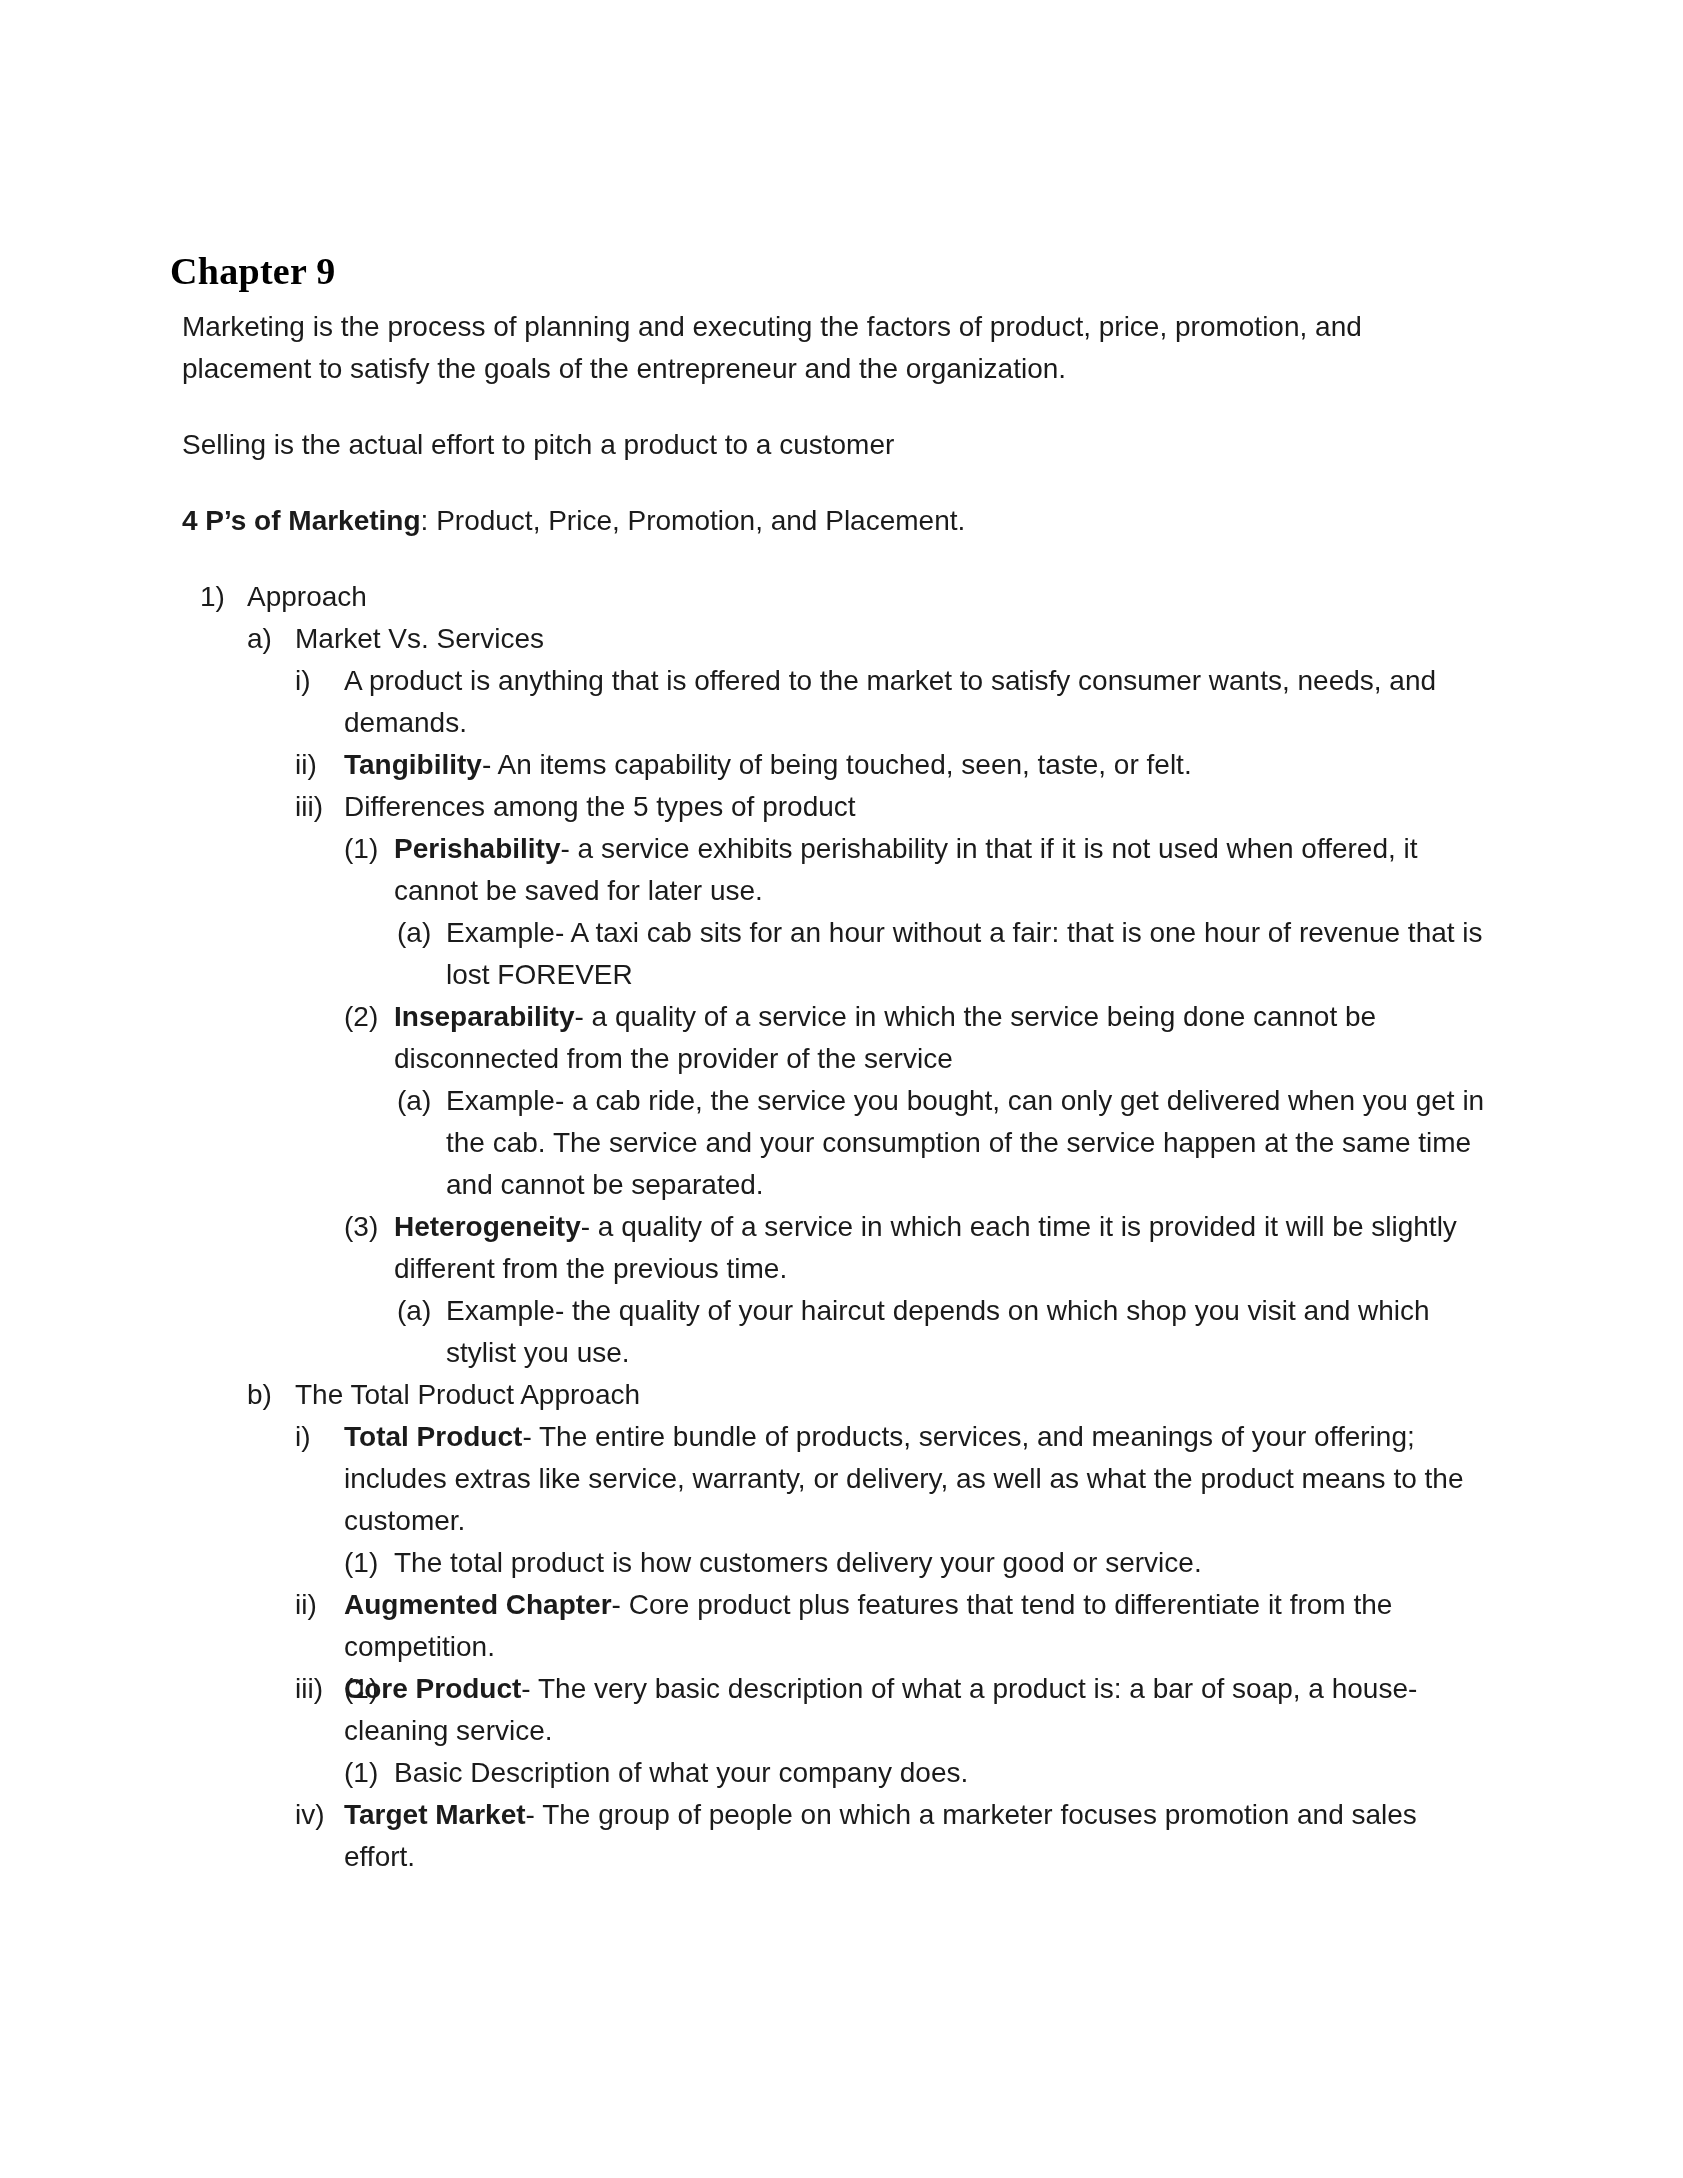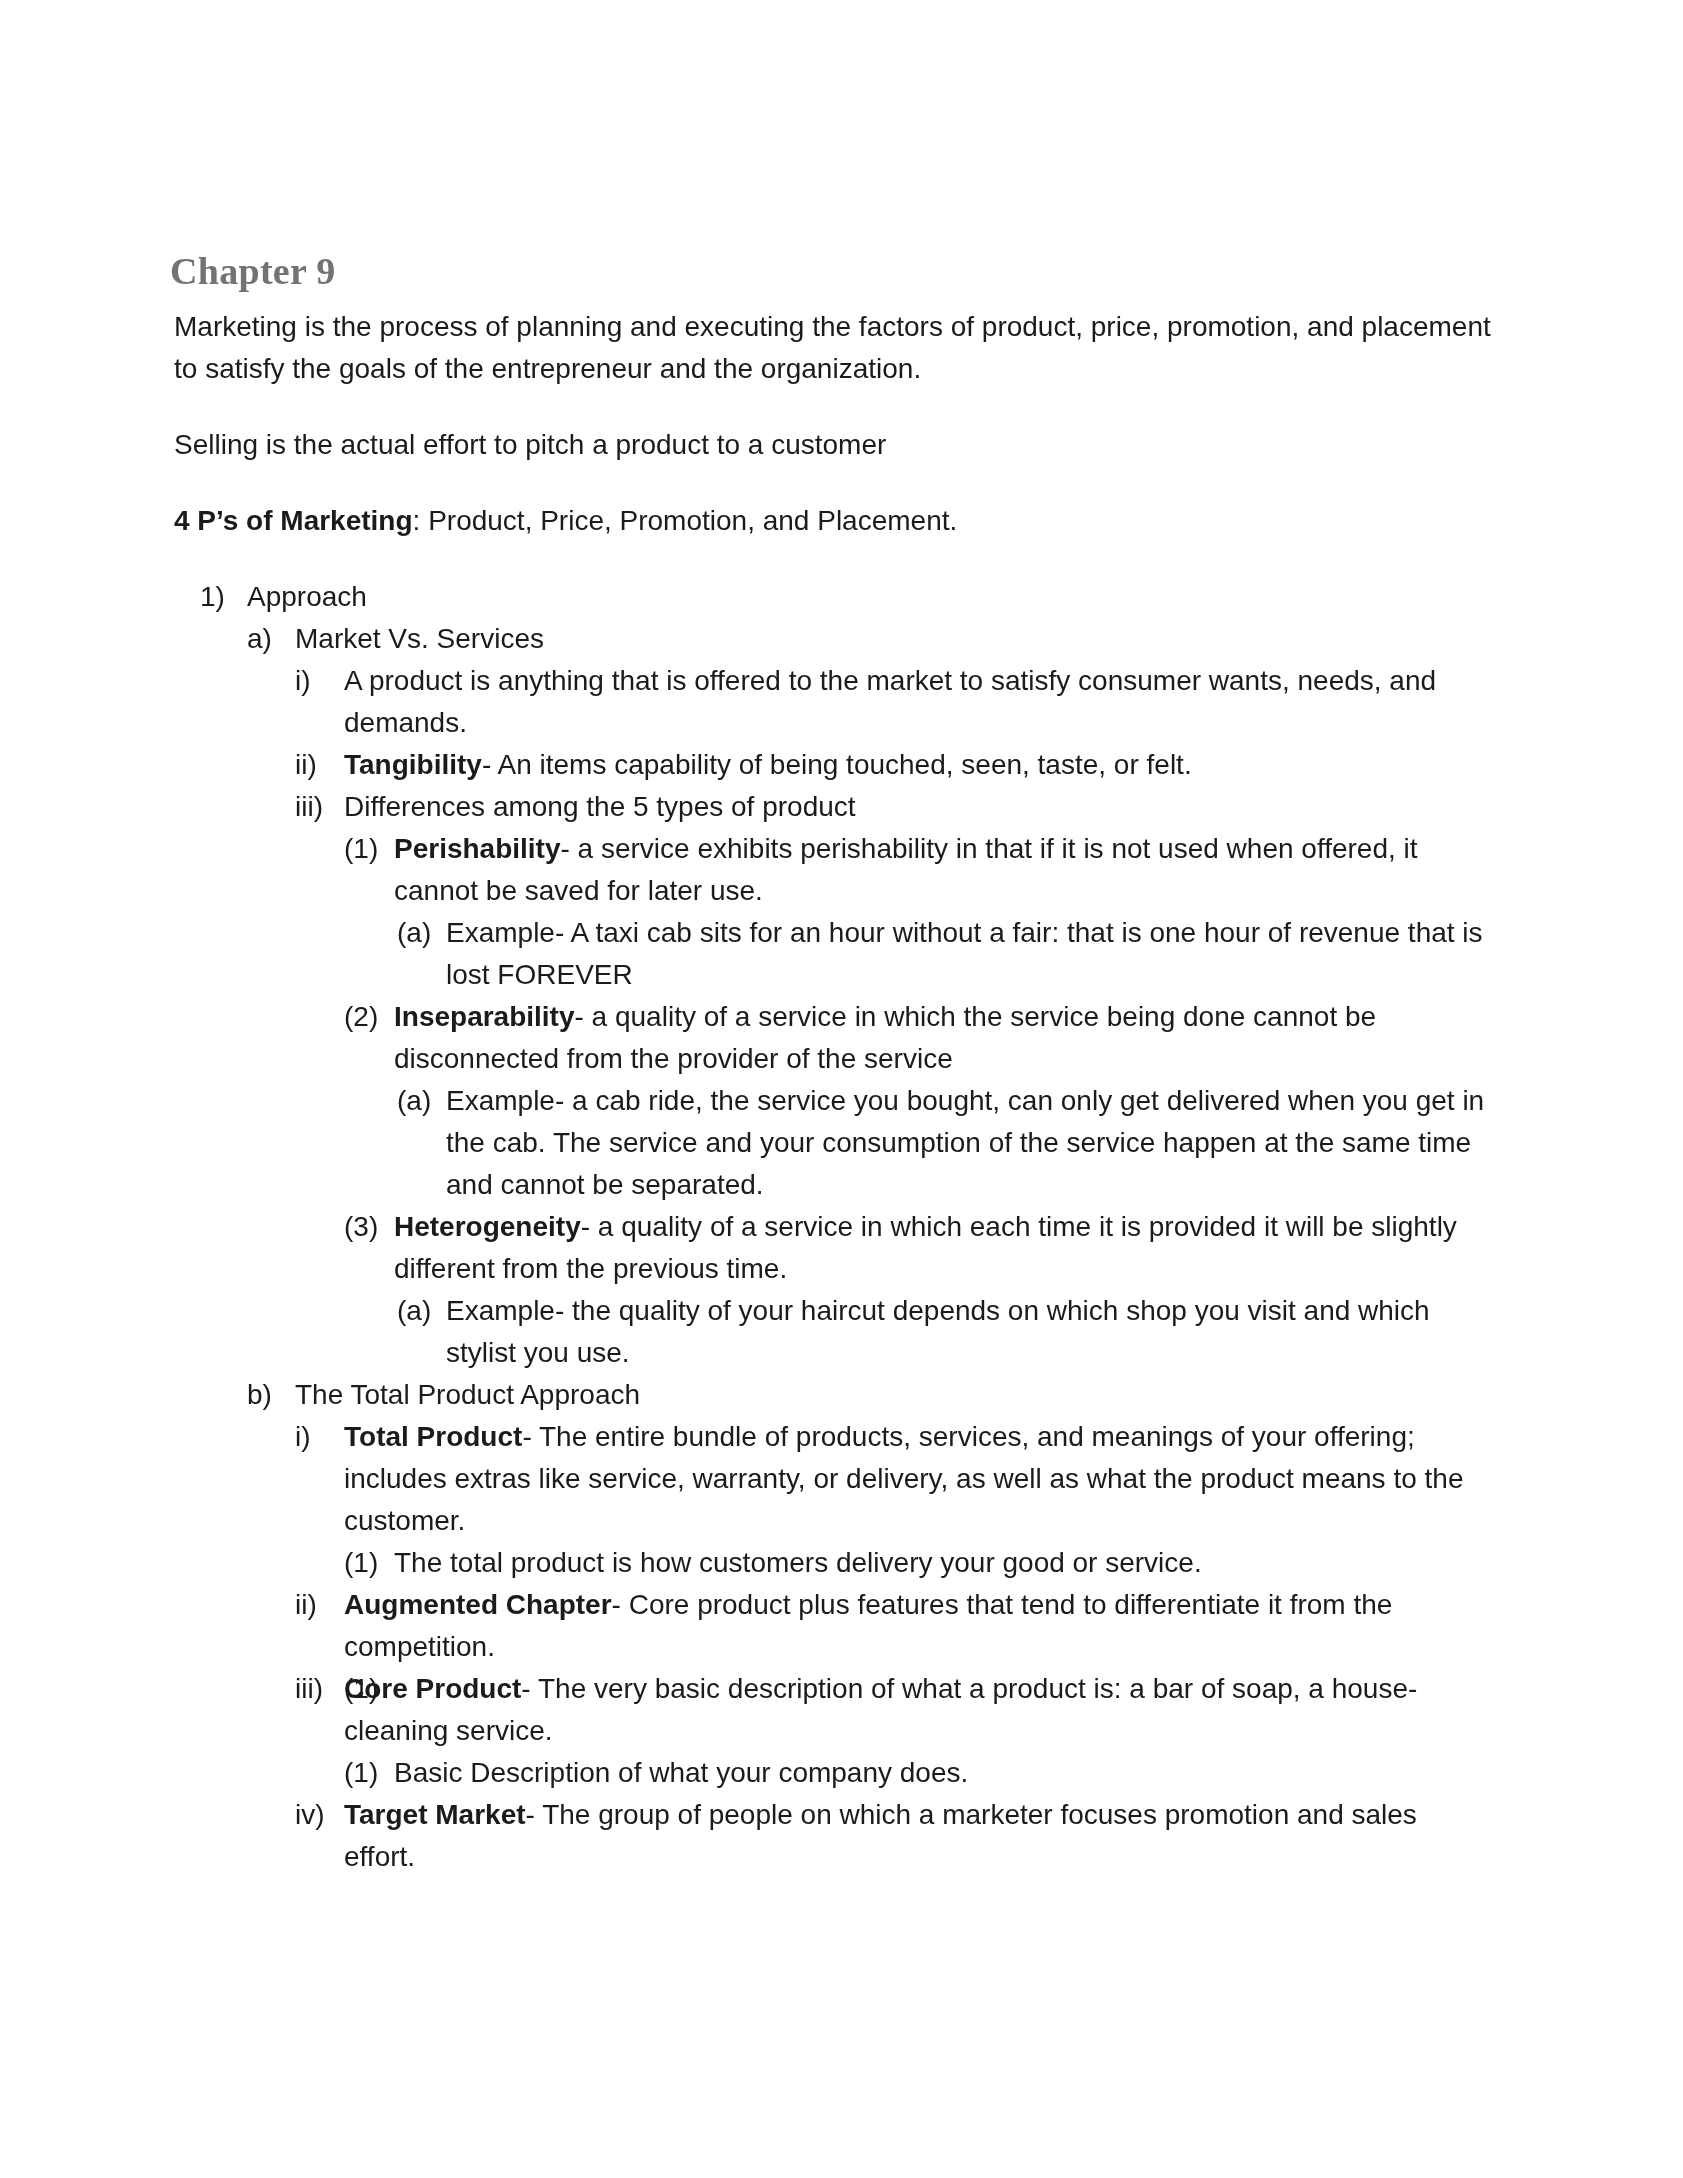--- a/index.html
+++ b/index.html
@@ -14,29 +14,29 @@
     width:1683px;height:2178px;
     padding:248px 188px 59px 170px;
     background:#ffffff;
     overflow:hidden;
   }
   h1.doc-title{
     font-family:"Liberation Serif","DejaVu Serif",serif;
     font-weight:bold;
     font-size:38px;
     line-height:46px;
-    color:#737373;
+    color:#000000;
     margin:0 0 12px 0;
     letter-spacing:0.3px;
   }
   .body-text{
     font-size:28px;
     line-height:42px;
   }
-  p.para{margin:0 0 34px 4px;}
+  p.para{margin:0 0 34px 12px;}
   .outline{margin-top:8px;}
   .li{position:relative;}
   .mk{position:absolute;top:0;}
   .lvl1{padding-left:77px;}  .lvl1 > .mk{left:30px;}
   .lvl2{padding-left:125px;} .lvl2 > .mk{left:77px;}
   .lvl3{padding-left:174px;} .lvl3 > .mk{left:125px;}
   .lvl4{padding-left:224px;} .lvl4 > .mk{left:174px;}
   .lvl5{padding-left:276px;} .lvl5 > .mk{left:227px;}
   b{font-weight:bold;}
 </style>

